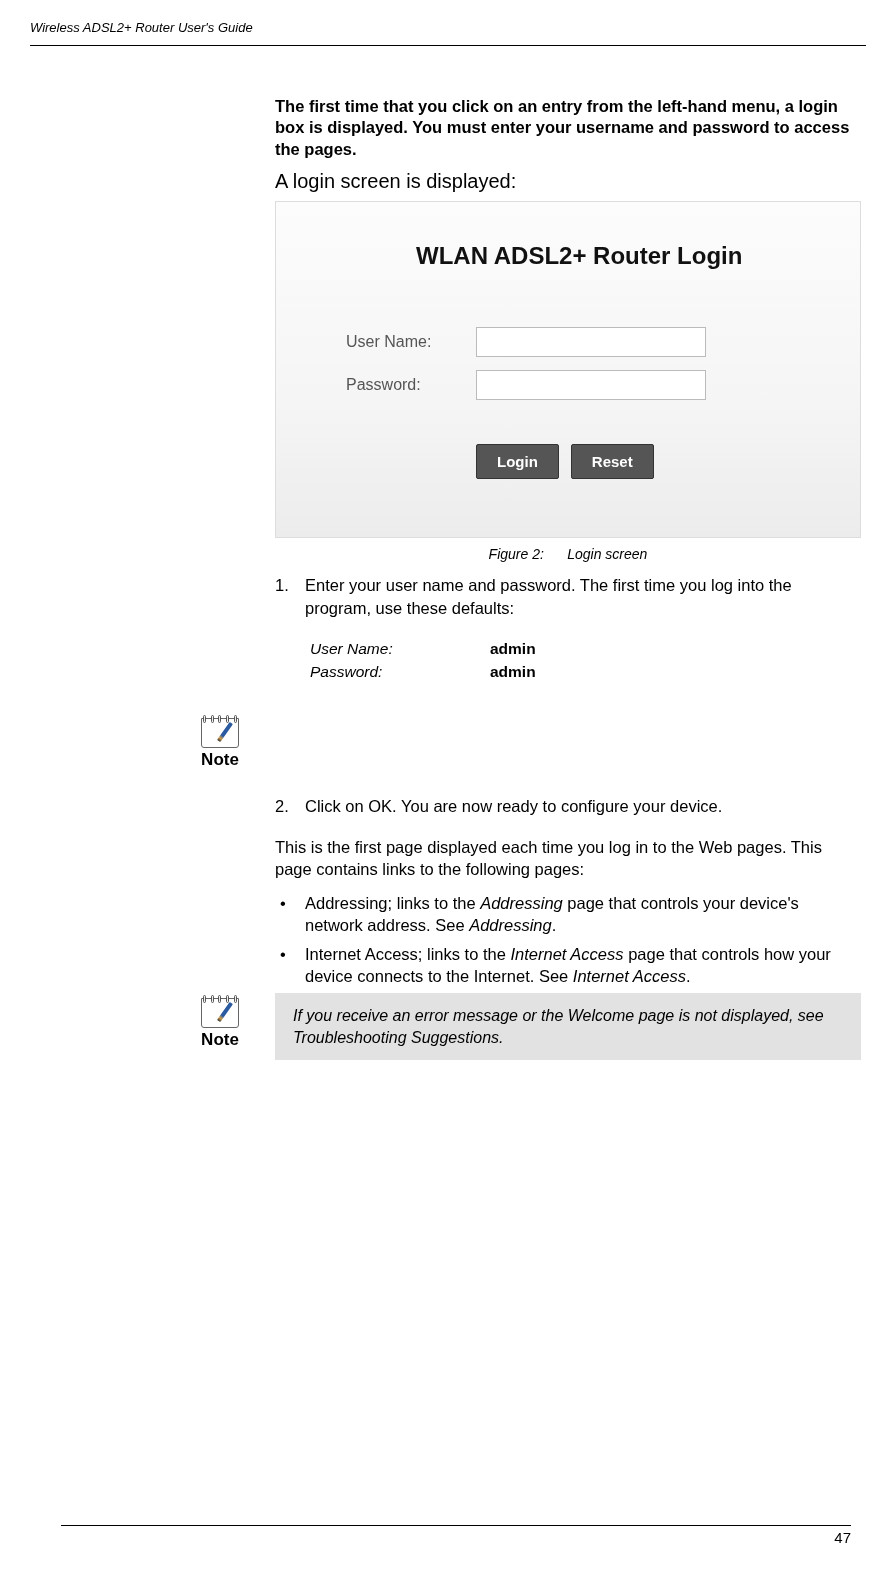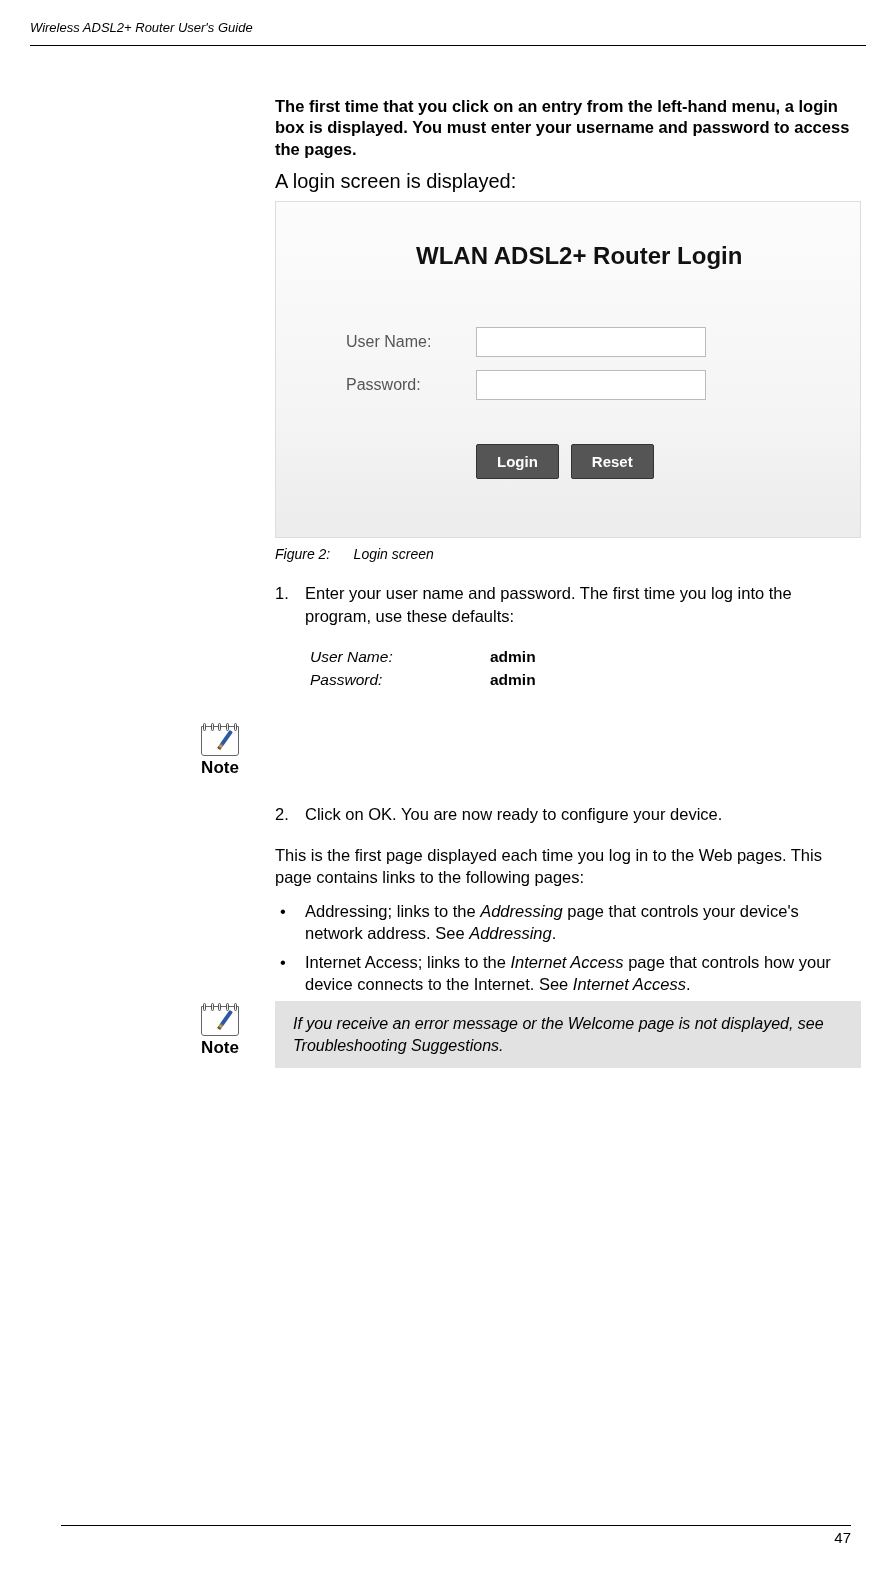--- a/index.html
+++ b/index.html
@@ -82,23 +82,24 @@
     .login-btn {
       background: #555;
       color: #fff;
       border: 1px solid #333;
       padding: 8px 20px;
       font-size: 15px;
       font-weight: bold;
       border-radius: 2px;
     }
     .figure-caption {
+      text-align: center;
       font-style: italic;
       font-size: 14px;
-      margin-bottom: 20px;
+      margin-bottom: 12px;
     }
     .step-list {
       font-size: 16.5px;
       line-height: 1.35;
     }
     .step-item {
       display: flex;
       margin-bottom: 18px;
     }
     .step-num {

